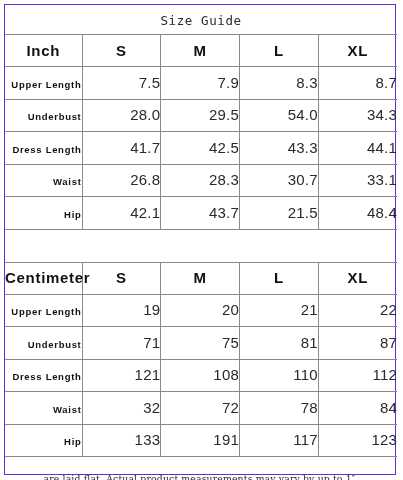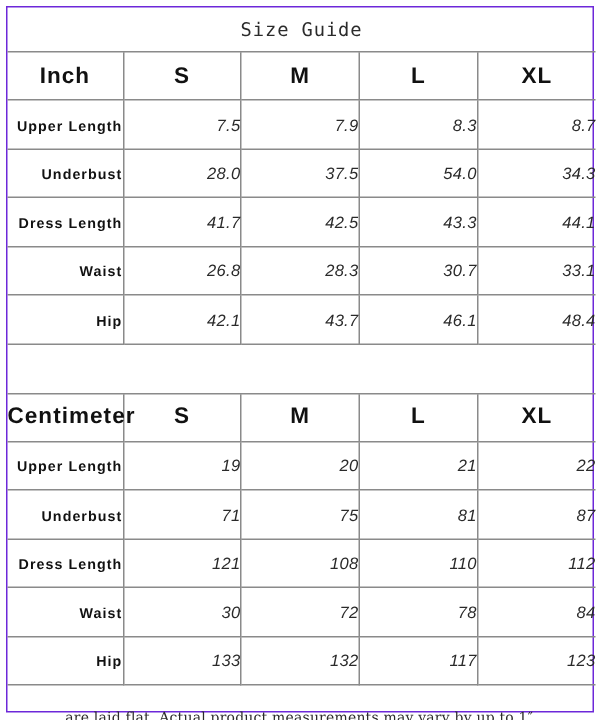--- a/index.html
+++ b/index.html
@@ -82,25 +82,24 @@
   .data-row td:first-child { border-left: none; }
   .data-row td:last-child  { border-right: none; margin-left: 32px; }
 
   .row-label {
     font-size: 9.5px;
     font-weight: bold;
     color: #111111;
     letter-spacing: 0.7px;
   }
   .cell-value {
-    font-size: 11px;
+    font-size: 15px;
     font-weight: 400;
     color: #2a2a2a;
     letter-spacing: 0.2px;
-    font-style: italic;
   }
 
   
   .footer-row td {
     height: 42px;
     border-left: none;
     border-right: none;
     border-bottom: none;
     padding: 0 14px;
   }
@@ -160,21 +159,21 @@
         <td><span class="cell-value">7.9</span></td>
         <td><span class="cell-value">8.3</span></td>
         <td><span class="cell-value">8.7</span></td>
       </tr>
 
       <tr class="data-row">
         <td>
           <span class="row-label">Underbust</span>
         </td>
         <td><span class="cell-value">28.0</span></td>
-        <td><span class="cell-value">37.5</span></td>
+        <td><span class="cell-value">29.5</span></td>
         <td><span class="cell-value">54.0</span></td>
         <td><span class="cell-value">34.3</span></td>
       </tr>
 
       <tr class="data-row">
         <td>
           <span class="row-label">Dress Length</span>
         </td>
         <td><span class="cell-value">41.7</span></td>
         <td><span class="cell-value">42.5</span></td>
@@ -191,21 +190,21 @@
         <td><span class="cell-value">30.7</span></td>
         <td><span class="cell-value">33.1</span></td>
       </tr>
 
       <tr class="data-row">
         <td>
           <span class="row-label">Hip</span>
         </td>
         <td><span class="cell-value">42.1</span></td>
         <td><span class="cell-value">43.7</span></td>
-        <td><span class="cell-value">46.1</span></td>
+        <td><span class="cell-value">21.5</span></td>
         <td><span class="cell-value">48.4</span></td>
       </tr>
 
       <tr class="spacer-row">
         <td colspan="5"></td>
       </tr>
 
       <tr class="header-row">
         <td>
           <span class="unit-label">Centimeter</span>
@@ -251,32 +250,32 @@
         <td><span class="cell-value">121</span></td>
         <td><span class="cell-value">108</span></td>
         <td><span class="cell-value">110</span></td>
         <td><span class="cell-value">112</span></td>
       </tr>
 
       <tr class="data-row">
         <td>
           <span class="row-label">Waist</span>
         </td>
-        <td><span class="cell-value">30</span></td>
+        <td><span class="cell-value">32</span></td>
         <td><span class="cell-value">72</span></td>
         <td><span class="cell-value">78</span></td>
         <td><span class="cell-value">84</span></td>
       </tr>
 
       <tr class="data-row">
         <td>
           <span class="row-label">Hip</span>
         </td>
         <td><span class="cell-value">133</span></td>
-        <td><span class="cell-value">132</span></td>
+        <td><span class="cell-value">191</span></td>
         <td><span class="cell-value">117</span></td>
         <td><span class="cell-value">123</span></td>
       </tr>
 
       <tr class="footer-row">
         <td colspan="5">
           <div class="footer-note">
             <span class="line">are laid flat. Actual product measurements may vary by up to 1″.</span>
           </div>
         </td>

